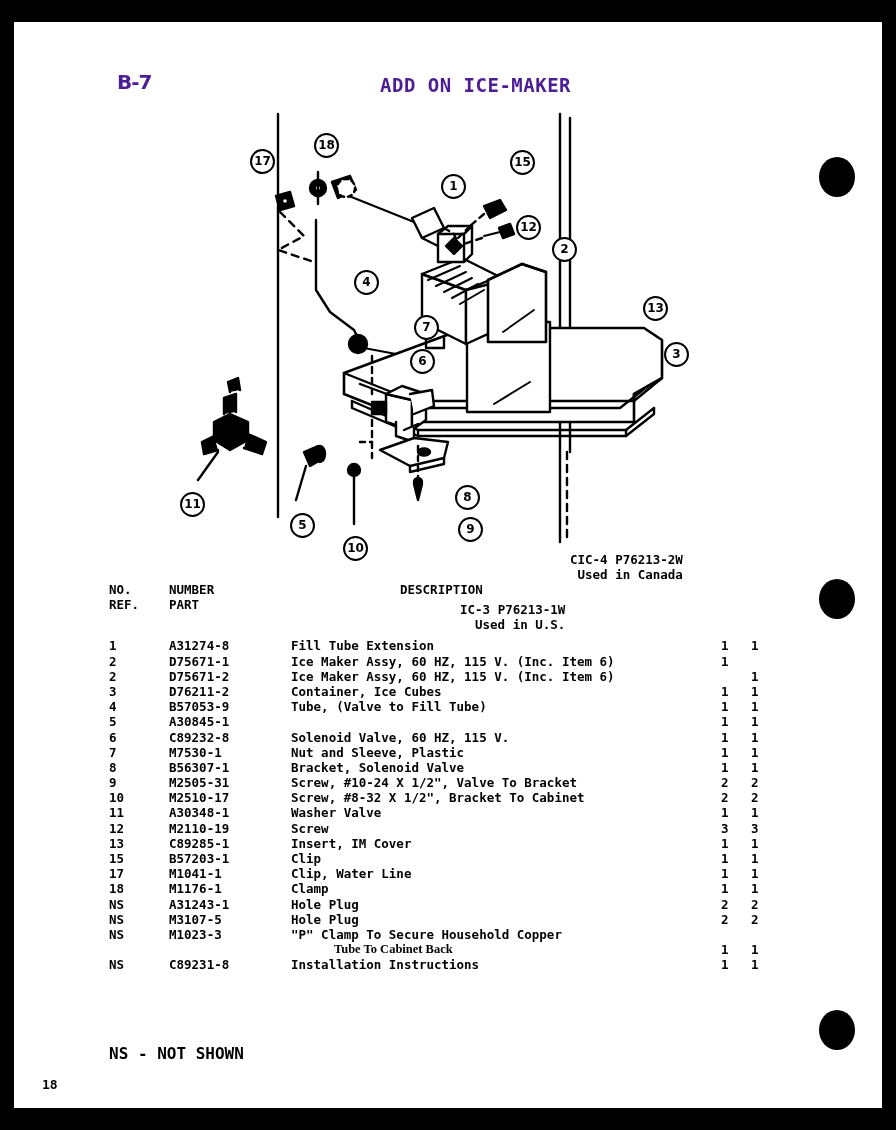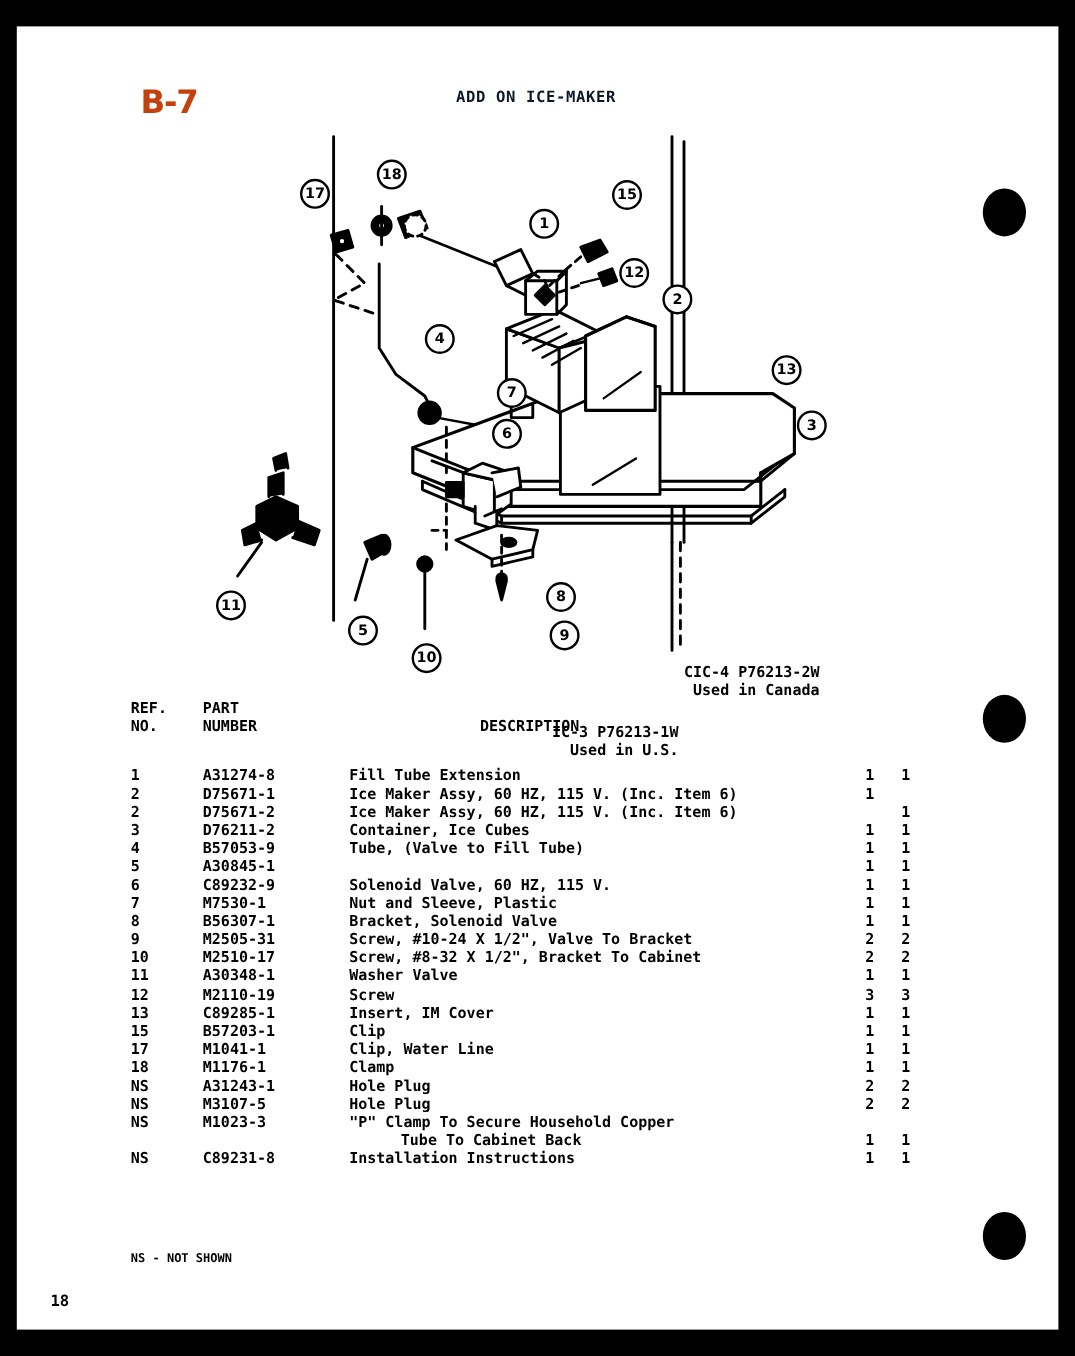--- a/index.html
+++ b/index.html
@@ -32,32 +32,32 @@
     overflow: hidden;
   }
 
   
   #section-label {
     position: absolute;
     left: 103px;
     top: 48px;
     font-family: "DejaVu Sans", "Liberation Sans", sans-serif;
     font-weight: bold;
-    font-size: 27px;
+    font-size: 20px;
     letter-spacing: -1px;
-    color: #c2410c;
+    color: #4c1d95;
   }
   #diagram-title {
     position: absolute;
     left: 366px;
     top: 52px;
-    font-size: 13px;
+    font-size: 19px;
     font-weight: bold;
     letter-spacing: 0.5px;
-    color: #0f172a;
+    color: #4c1d95;
     white-space: nowrap;
   }
 
   
   #diagram {
     position: absolute;
     left: 0; top: 0;
     width: 868px; height: 545px;
   }
   #diagram svg { display: block; }
@@ -109,28 +109,28 @@
   }
   .c-ref, .c-part, .c-desc, .c-q1, .c-q2 {
     position: absolute;
     top: 0;
   }
   .c-ref  { left: 95px; }
   .c-part { left: 155px; }
   .c-desc { left: 277px; }
   .c-q1   { left: 707px; }
   .c-q2   { left: 737px; }
-  .c-desc.indent { left: 320px; }
+  .c-desc.indent { left: 320px; font-family: Liberation Serif, serif; }
   .c-desc.head   { left: 386px; }
 
   #notshown-note {
     position: absolute;
     left: 95px;
     top: 1022px;
-    font-size: 10px;
+    font-size: 16px;
     font-weight: bold;
     color: #000;
   }
 
   
   #page-number {
     position: absolute;
     left: 28px;
     top: 1055px;
     font-size: 13px;
@@ -288,28 +288,28 @@
         <div class="callout" style="left: 444px; top: 495px;">9</div>
       </div>
 
     <div class="model-block" id="model-canada">CIC-4 P76213-2W
 Used in Canada</div>
     <div class="model-block" id="model-us">IC-3 P76213-1W
 Used in U.S.</div>
 
     <div id="parts-table">
       <div class="thead-row">
-        <span class="c-ref">REF.</span>
-        <span class="c-part">PART</span>
-      </div>
-      <div class="thead-row">
         <span class="c-ref">NO.</span>
         <span class="c-part">NUMBER</span>
         <span class="c-desc head">DESCRIPTION</span>
       </div>
+      <div class="thead-row">
+        <span class="c-ref">REF.</span>
+        <span class="c-part">PART</span>
+      </div>
       <div style="height:26px"></div>
       <div id="rows-container">
           <div class="part-row">
             <span class="c-ref">1</span>
             <span class="c-part">A31274-8</span>
             <span class="c-desc">Fill Tube Extension</span>
             <span class="c-q1">1</span>
             <span class="c-q2">1</span>
           </div>
           <div class="part-row">
@@ -341,21 +341,21 @@
             <span class="c-q2">1</span>
           </div>
           <div class="part-row">
             <span class="c-ref">5</span>
             <span class="c-part">A30845-1</span>
             <span class="c-q1">1</span>
             <span class="c-q2">1</span>
           </div>
           <div class="part-row">
             <span class="c-ref">6</span>
-            <span class="c-part">C89232-9</span>
+            <span class="c-part">C89232-8</span>
             <span class="c-desc">Solenoid Valve, 60 HZ, 115 V.</span>
             <span class="c-q1">1</span>
             <span class="c-q2">1</span>
           </div>
           <div class="part-row">
             <span class="c-ref">7</span>
             <span class="c-part">M7530-1</span>
             <span class="c-desc">Nut and Sleeve, Plastic</span>
             <span class="c-q1">1</span>
             <span class="c-q2">1</span>

